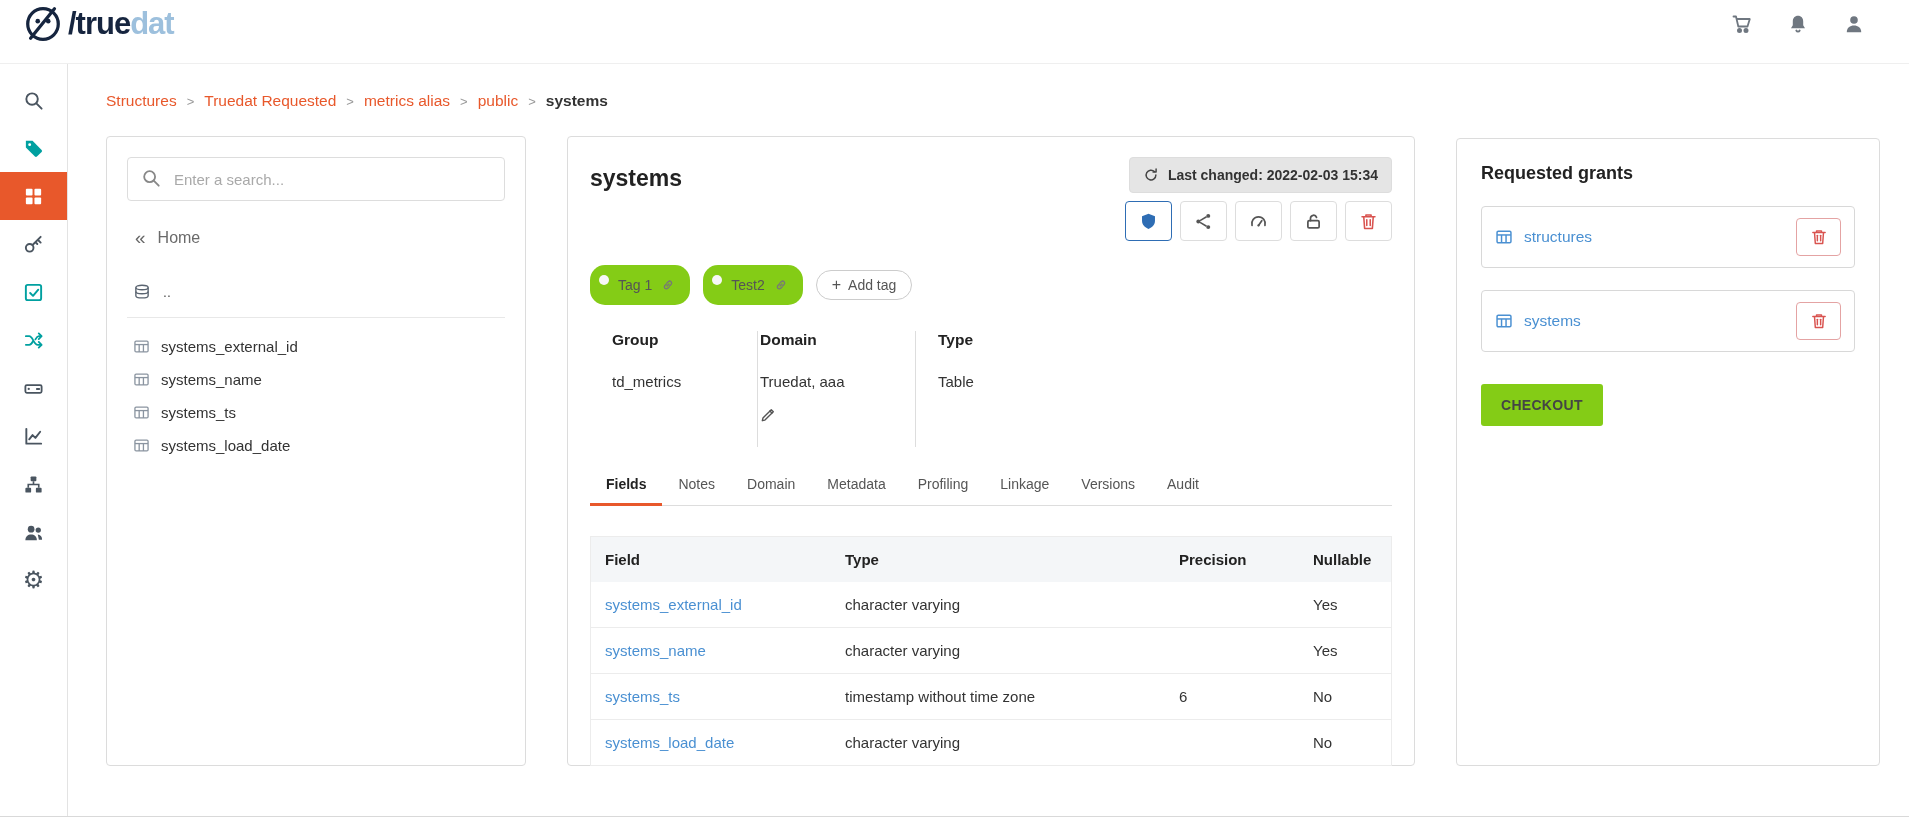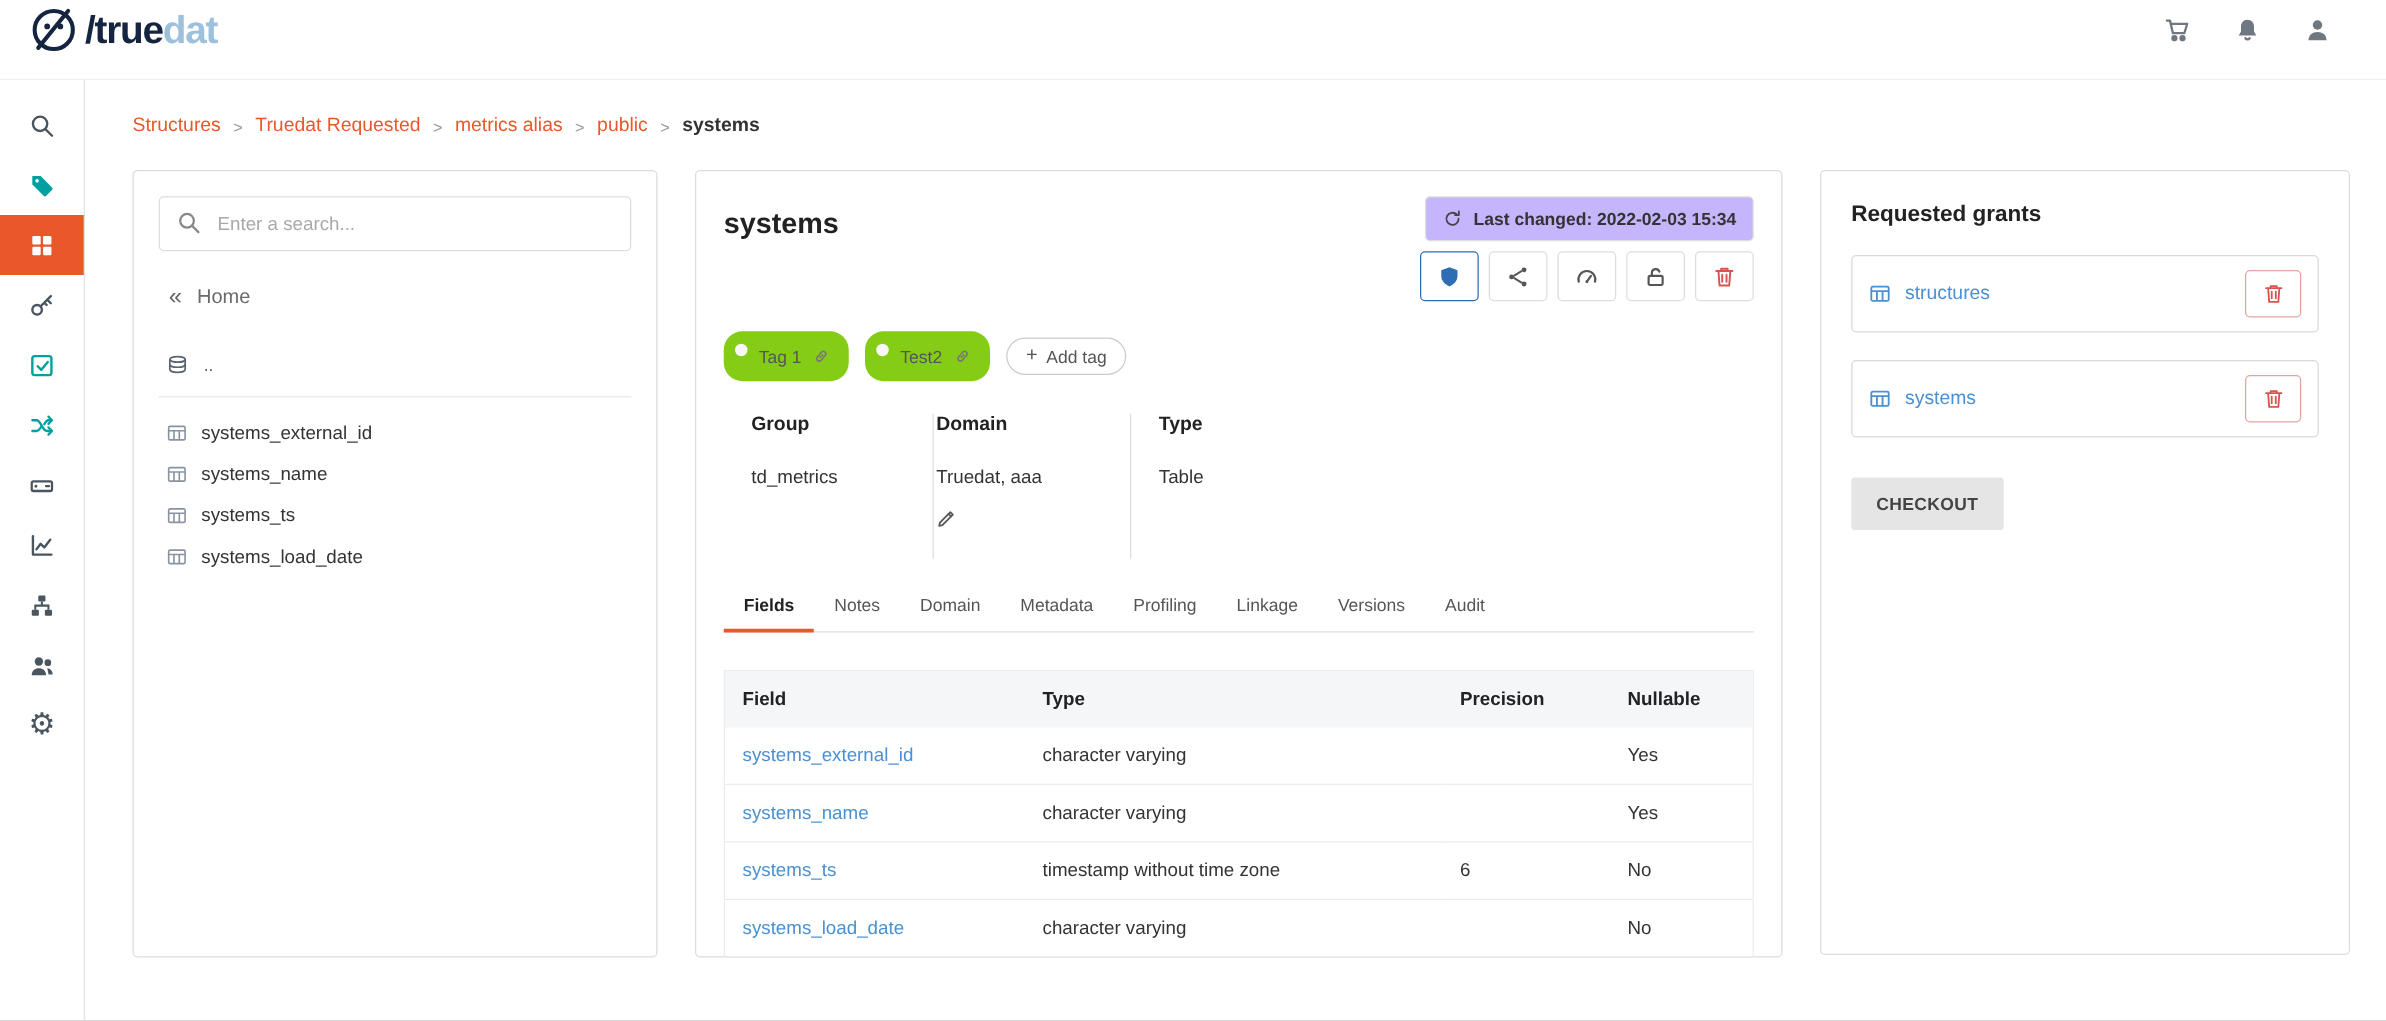--- a/index.html
+++ b/index.html
@@ -31,21 +31,21 @@
   .nav-item.active { background:var(--accent-orange,#e8582b); color:#fff; }
   .nav-item svg { width:21px; height:21px; }
   .gear-glyph { font-size:24px; line-height:1; }
 
   .content { flex:1; padding:16px 29px 0 38px; }
   .breadcrumb { display:flex; align-items:center; gap:10px; font-size:15.5px; margin:12px 0 26px 0; }
   .breadcrumb .crumb { color:var(--accent-orange,#e8582b); cursor:pointer; }
   .breadcrumb .sep { color:#999; font-size:13px; }
   .breadcrumb .crumb.current { color:#333; font-weight:bold; cursor:default; }
 
-  .panels { display:flex; gap:30px; align-items:flex-start; }
+  .panels { display:flex; gap:41px; align-items:flex-end; }
   .panel { background:#fff; border:1px solid #dcdcdc; border-radius:4px; }
 
   
   .left-panel { width:420px; height:630px; padding:20px; }
   .search-box { position:relative; }
   .search-box input { width:100%; height:44px; border:1px solid #ddd; border-radius:4px;
                       padding:0 14px 0 46px; font-size:15px; color:#333; outline:none;
                       font-family:"Liberation Sans", sans-serif; }
   .search-box input::placeholder { color:#a9a9a9; }
   .search-box .search-ic { position:absolute; left:14px; top:11px; color:#888; }
@@ -61,21 +61,21 @@
                     font-size:15px; color:#333; cursor:pointer; }
   .fields-list svg { width:17px; height:17px; color:#8a94a0; }
 
   
   .center-panel { flex:1; height:630px; padding:20px 22px; }
   .cp-header { display:flex; justify-content:space-between; align-items:flex-start; }
   .cp-title { font-size:23px; font-weight:600; color:#222; margin-top:8px; }
   .cp-header-right { display:flex; flex-direction:column; align-items:flex-end; gap:8px; }
   .last-changed { display:flex; align-items:center; gap:9px; border:1px solid #ddd;
                   border-radius:4px; padding:9px 13px; font-size:14px; font-weight:bold;
-                  color:#333; cursor:pointer; background:#c4b5fd; }
+                  color:#333; cursor:pointer; background:#e5e5e5; }
   .last-changed svg { width:16px; height:16px; color:#444; }
   .action-btns { display:flex; gap:8px; }
   .abtn { width:47px; height:40px; border:1px solid #ddd; border-radius:4px; background:#fff;
           display:flex; align-items:center; justify-content:center; cursor:pointer; color:#555; }
   .abtn svg { width:19px; height:19px; }
   .abtn.shield-active { border-color:var(--shield-blue,#2e6db4); color:var(--shield-blue,#2e6db4); }
   .abtn.danger { color:var(--danger-red,#d9534f); }
 
   .tags-row { display:flex; align-items:center; gap:13px; margin-top:24px; }
   .tag-pill { position:relative; background:#84cc16; border-radius:15px; height:40px;
@@ -117,21 +117,21 @@
   .grants-title { font-size:18px; font-weight:bold; color:#222; margin-top:4px; }
   .grant-card { display:flex; align-items:center; justify-content:space-between;
                 border:1px solid #d8d8d8; border-radius:4px; padding:11px 13px; margin-top:22px; }
   .grant-left { display:flex; align-items:center; gap:11px; color:var(--link-blue,#4a90d2);
                 font-size:15.5px; cursor:pointer; }
   .grant-left svg { width:18px; height:18px; }
   .grant-delete { width:45px; height:38px; border:1px solid #e4a3a3; border-radius:4px;
                   background:#fff; color:var(--danger-red,#d9534f); display:flex;
                   align-items:center; justify-content:center; cursor:pointer; }
   .grant-delete svg { width:18px; height:18px; }
-  .checkout-btn { margin-top:32px; background:#e5e5e5; border:none; border-radius:3px;
+  .checkout-btn { margin-top:32px; background:#84cc16; border:none; border-radius:3px;
                   padding:13px 20px; font-size:14px; font-weight:bold; color:#444;
                   letter-spacing:.3px; cursor:pointer; font-family:"Liberation Sans", sans-serif; }
 
   .page-bottom-line { position:absolute; left:0; right:0; bottom:0; border-top:1px solid #d9d9d9; }
 </style>
 </head>
 <body>
 
 <header class="topbar">
   <div class="logo">

